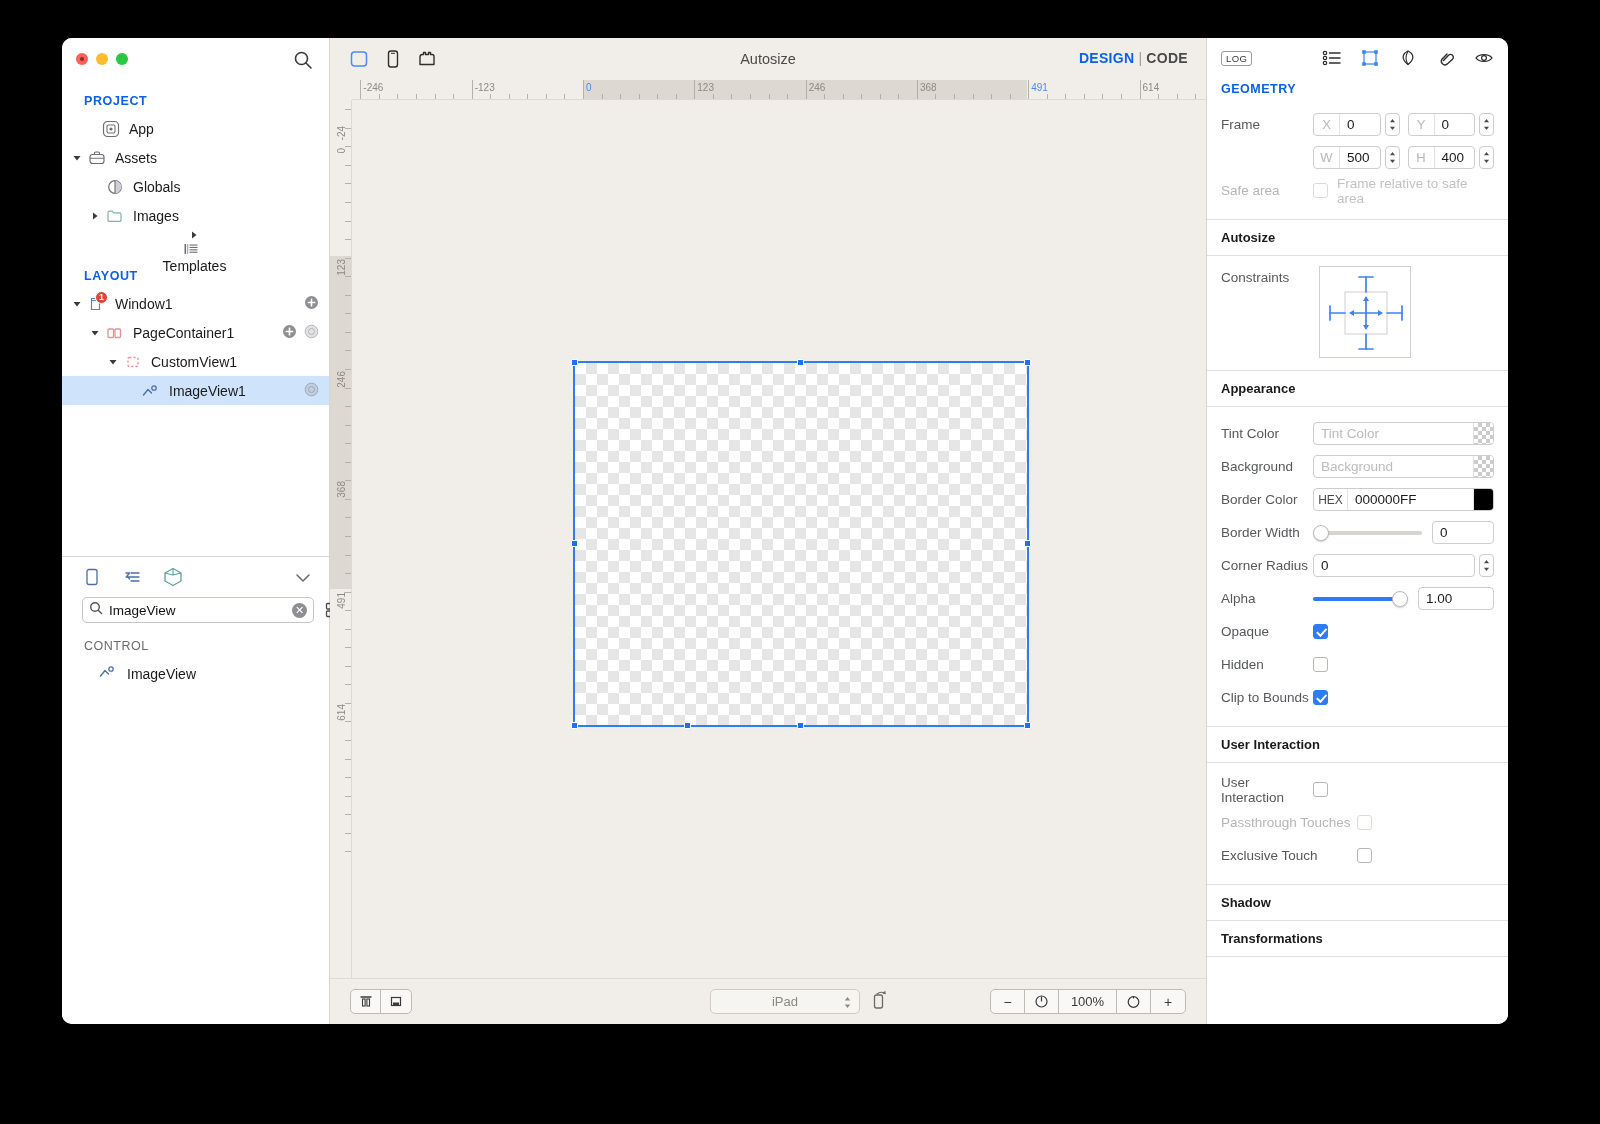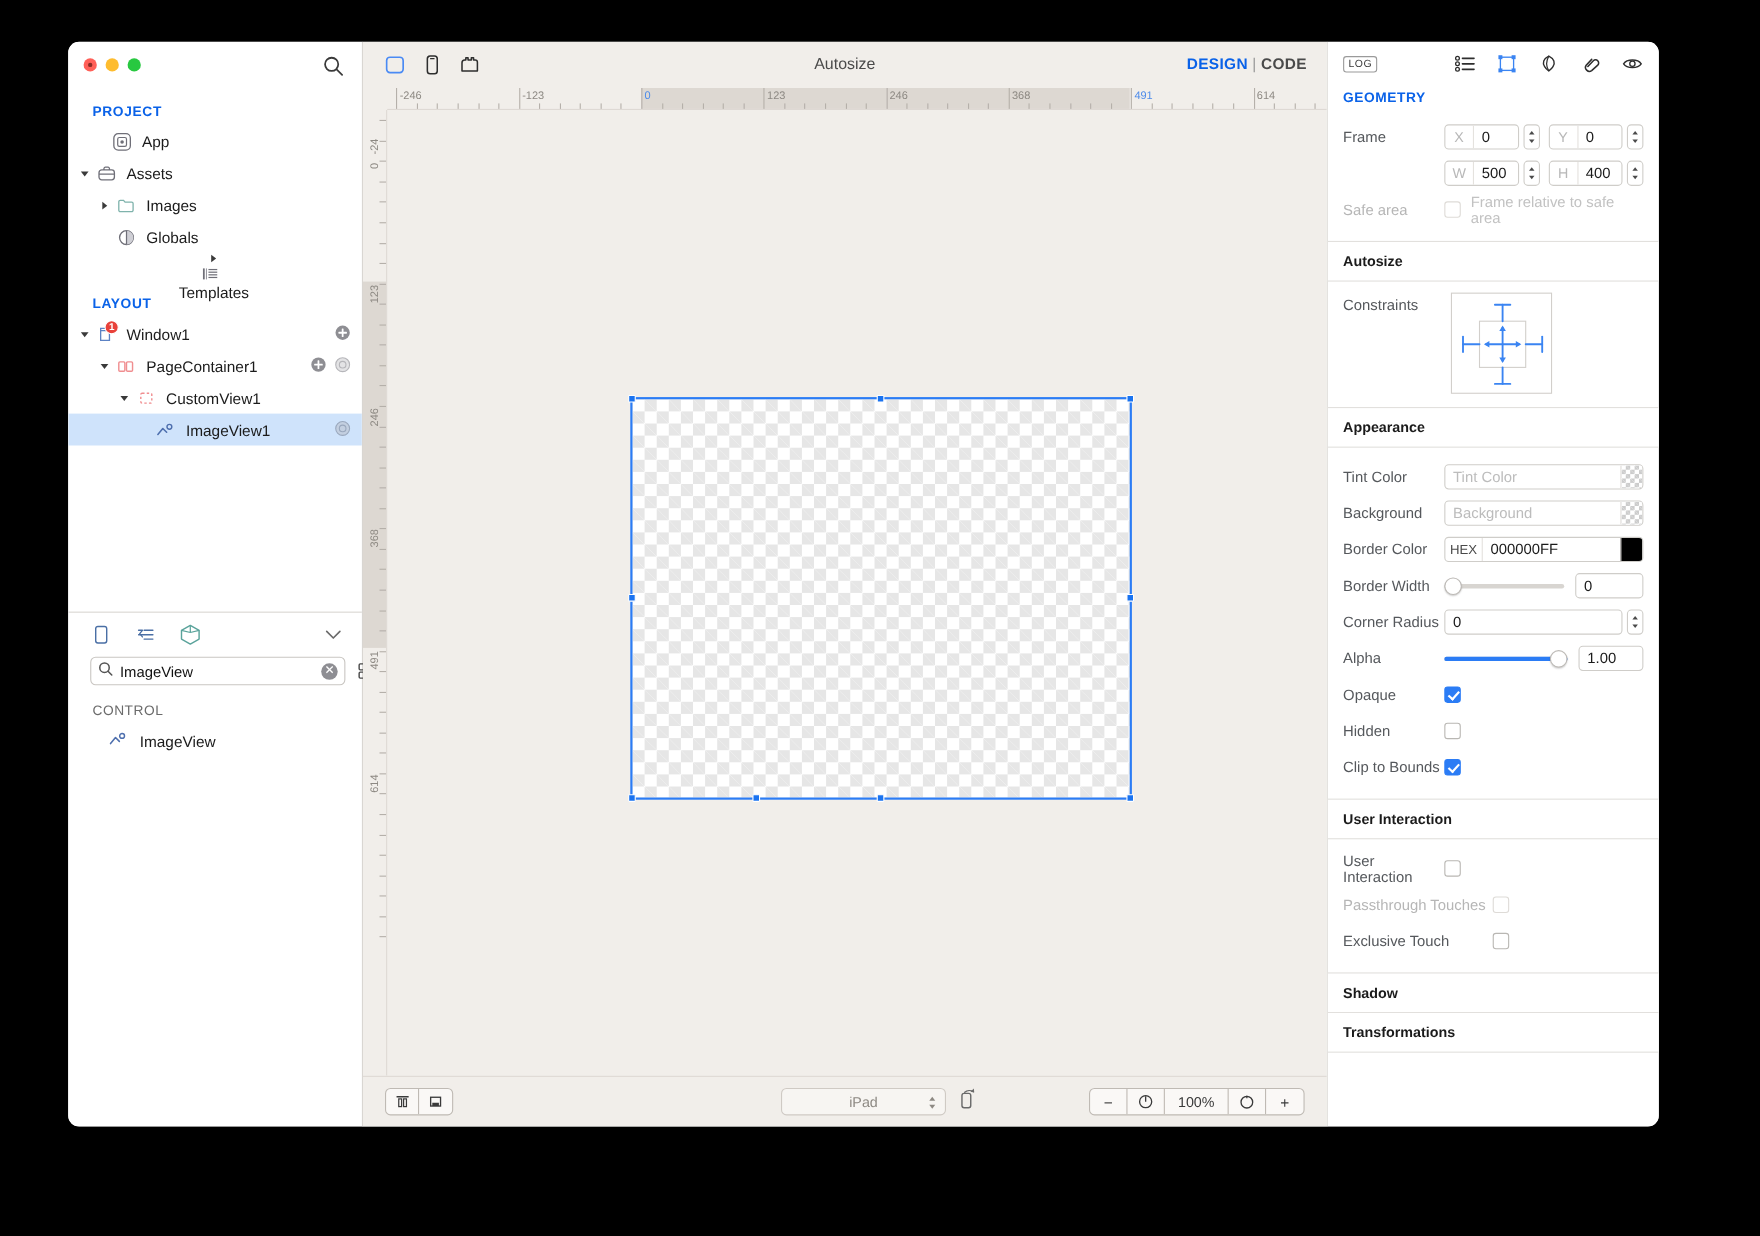--- a/index.html
+++ b/index.html
@@ -337,43 +337,43 @@
           <svg width="18" height="18" viewBox="0 0 18 18">
               <rect x="2" y="5.5" width="14" height="9" rx="2.5" fill="none" stroke="#6f6f78" stroke-width="1.2"></rect>
               <path d="M6.5 5.5 V4.3 a1.3 1.3 0 0 1 1.3-1.3 h2.4 a1.3 1.3 0 0 1 1.3 1.3 V5.5" fill="none" stroke="#6f6f78" stroke-width="1.2"></path>
               <line x1="2" y1="9.3" x2="16" y2="9.3" stroke="#6f6f78" stroke-width="1.1"></line>
             </svg>
         </span>
         <span class="row-label">Assets</span>
       </div>
 
       <div class="row" style="padding-left:26px;">
-        <span class="disc">
-          <svg width="10" height="10" viewBox="0 0 10 10">
-              <path d="M3 1.5 L3 8.5 L7.5 5 Z" fill="#3a3a3a"></path>
-            </svg>
-        </span>
-        <span class="ico">
-          <svg width="18" height="18" viewBox="0 0 18 18">
-              <path d="M2 5.5 a1.3 1.3 0 0 1 1.3-1.3 h3 l1.4 1.6 h6 a1.3 1.3 0 0 1 1.3 1.3 v6 a1.3 1.3 0 0 1 -1.3 1.3 h-10.4 a1.3 1.3 0 0 1 -1.3 -1.3 Z" fill="none" stroke="#7fb3ac" stroke-width="1.2"></path>
-            </svg>
-        </span>
-        <span class="row-label">Images</span>
-      </div>
-
-      <div class="row" style="padding-left:26px;">
         <span class="disc"></span>
         <span class="ico">
           <svg width="18" height="18" viewBox="0 0 18 18">
               <circle cx="9" cy="9" r="6.3" fill="none" stroke="#6f6f78" stroke-width="1.2"></circle>
               <path d="M9 2.7 A6.3 6.3 0 0 1 9 15.3 Z" fill="#cfcfd5"></path>
               <line x1="9" y1="2.7" x2="9" y2="15.3" stroke="#6f6f78" stroke-width="1.1"></line>
             </svg>
         </span>
         <span class="row-label">Globals</span>
+      </div>
+
+      <div class="row" style="padding-left:26px;">
+        <span class="disc">
+          <svg width="10" height="10" viewBox="0 0 10 10">
+              <path d="M3 1.5 L3 8.5 L7.5 5 Z" fill="#3a3a3a"></path>
+            </svg>
+        </span>
+        <span class="ico">
+          <svg width="18" height="18" viewBox="0 0 18 18">
+              <path d="M2 5.5 a1.3 1.3 0 0 1 1.3-1.3 h3 l1.4 1.6 h6 a1.3 1.3 0 0 1 1.3 1.3 v6 a1.3 1.3 0 0 1 -1.3 1.3 h-10.4 a1.3 1.3 0 0 1 -1.3 -1.3 Z" fill="none" stroke="#7fb3ac" stroke-width="1.2"></path>
+            </svg>
+        </span>
+        <span class="row-label">Images</span>
       </div>
 
       <div class="row" style="padding-left:8px;flex-direction:column;">
         <span class="disc">
           <svg width="10" height="10" viewBox="0 0 10 10">
               <path d="M3 1.5 L3 8.5 L7.5 5 Z" fill="#3a3a3a"></path>
             </svg>
         </span>
         <span class="ico">
           <svg width="18" height="18" viewBox="0 0 18 18">
@@ -928,21 +928,21 @@
             </svg>
         </span>
       </div>
       <div class="frow">
         <span class="flabel">Alpha</span>
         <div class="slider" style="margin-right:10px;">
           <span class="strack"></span>
           <span class="sfill" style="width:100%;"></span>
           <span class="sknob" style="right:0px;"></span>
         </div>
-        <div class="field" style="width:59px;">
+        <div class="field" style="width:76px;">
           <span class="fval">1.00</span>
         </div>
       </div>
       <div class="frow">
         <span class="flabel">Opaque</span>
         <span class="cbx on"></span>
       </div>
       <div class="frow">
         <span class="flabel">Hidden</span>
         <span class="cbx"></span>

